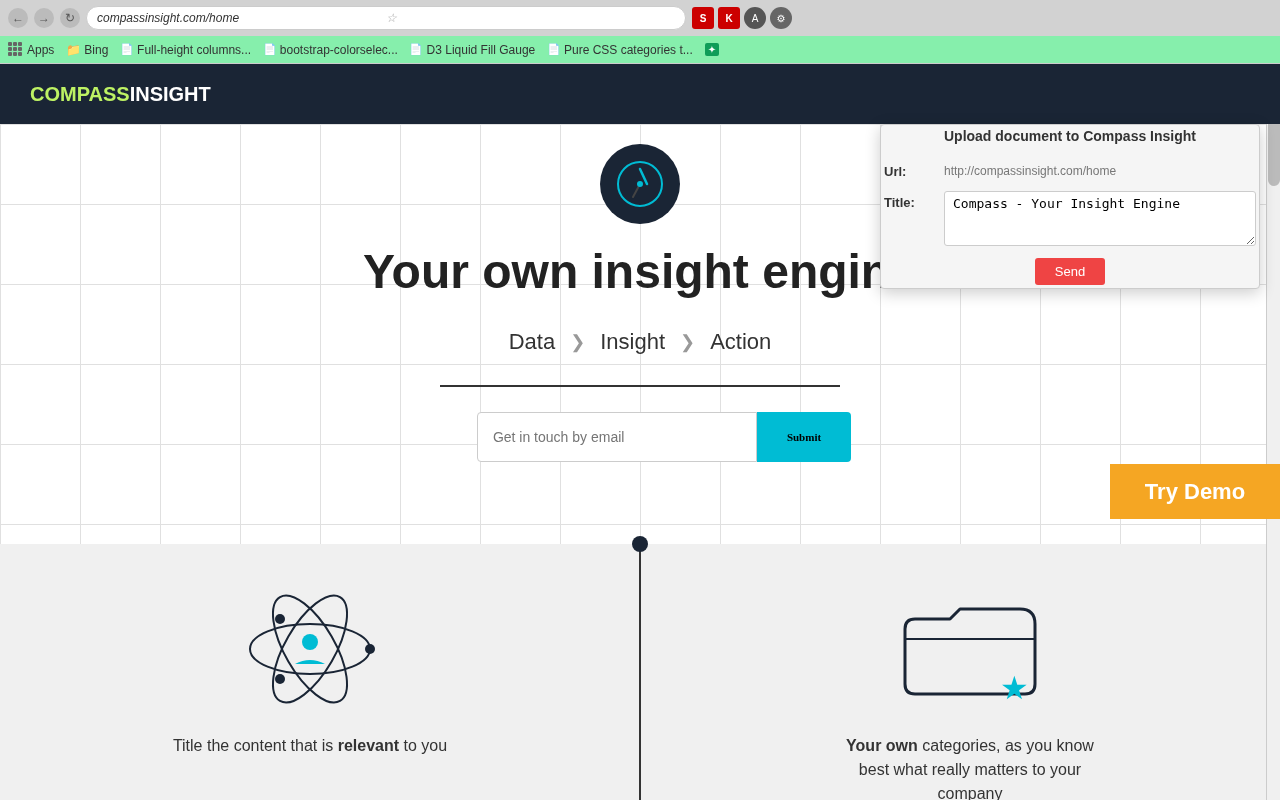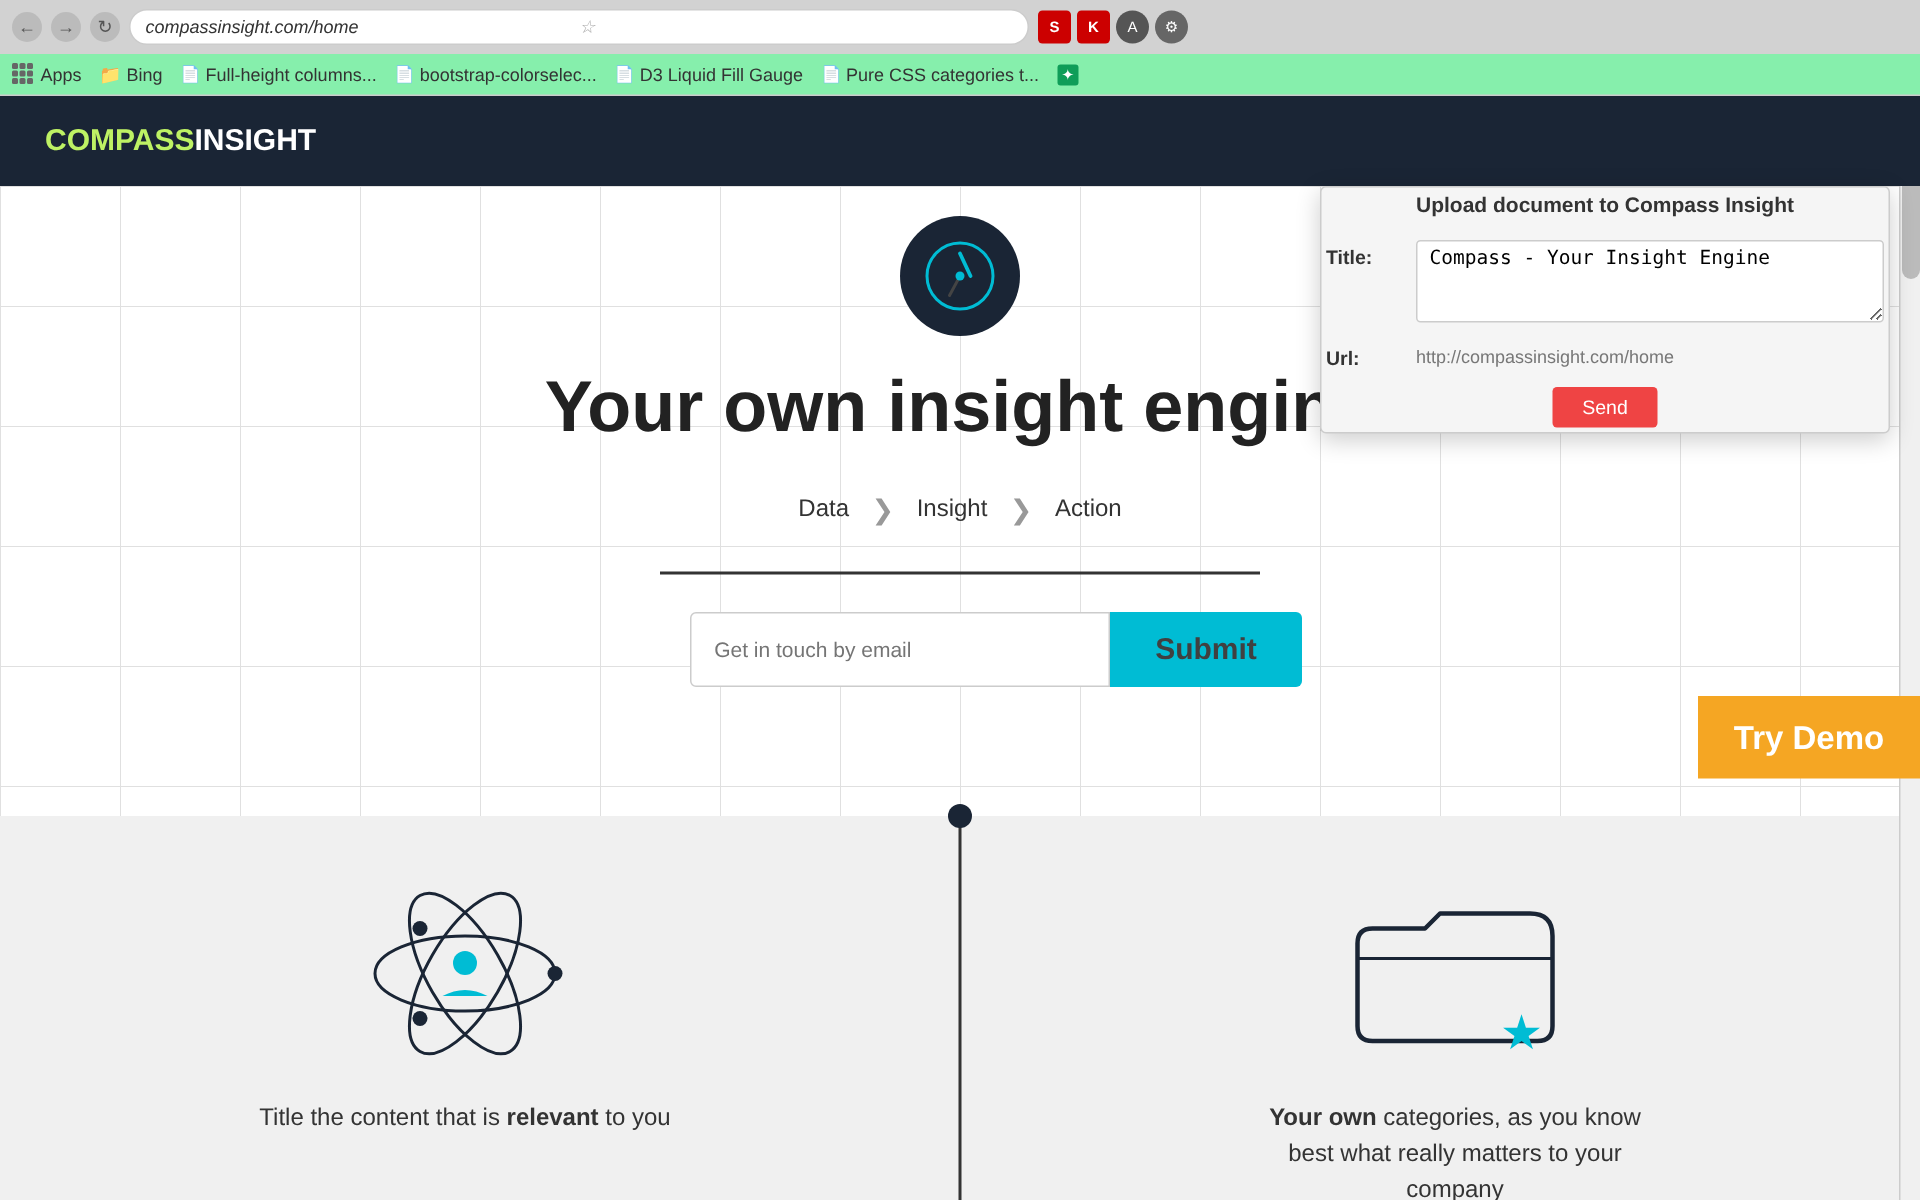--- a/index.html
+++ b/index.html
@@ -133,21 +133,21 @@
       text-align: center;
     }
 
     .hero-flow {
       display: flex;
       align-items: center;
       gap: 15px;
       margin-bottom: 30px;
     }
     .flow-step {
-      font-size: 16px;
+      font-size: 22px;
       color: #333;
     }
     .flow-arrow {
       font-size: 18px;
       color: #999;
     }
     .flow-divider {
       width: 400px;
       height: 2px;
       background: #333;
@@ -167,26 +167,27 @@
       padding: 0 15px;
       font-size: 14px;
       color: #0f766e;
       outline: none;
       margin-left: 48px;
     }
     .submit-btn {
       height: 50px;
       padding: 0 30px;
       background: #00bcd4;
-      color: #404040;
+      color: #000000;
       border: none;
       border-radius: 0 4px 4px 0;
-      font-size: 20px;
+      font-size: 11px;
       font-weight: bold;
       cursor: pointer;
+      font-family: Liberation Serif, serif;
     }
 
     
     .lower-section {
       background: #f0f0f0;
       height: 320px;
       position: relative;
       display: flex;
       align-items: flex-start;
       justify-content: center;
@@ -241,21 +242,21 @@
     
     .atom-svg { width: 150px; height: 130px; }
     
     .folder-svg { width: 160px; height: 130px; }
 
     
     .try-demo-btn {
       position: absolute;
       right: 0;
       top: 400px; 
-      width: 148px;
+      width: 170px;
       height: 55px;
       background: #f5a623;
       color: #fff;
       font-size: 22px;
       font-weight: bold;
       border: none;
       cursor: pointer;
       display: flex;
       align-items: center;
       justify-content: center;
@@ -482,27 +483,27 @@
         </div>
       </div>
     </section>
   </div>
 
   <button class="try-demo-btn">Try Demo</button>
 
   <div class="popup">
     <div class="popup-title">Upload document to Compass Insight</div>
     <div class="popup-field">
+      <span class="popup-label">Url:</span>
+      <span class="popup-url">http://compassinsight.com/home</span>
+    </div>
+    <div class="popup-field">
       <span class="popup-label">Title:</span>
       <textarea class="popup-input" rows="3" style="">Compass - Your Insight Engine</textarea>
     </div>
-    <div class="popup-field">
-      <span class="popup-label">Url:</span>
-      <span class="popup-url">http://compassinsight.com/home</span>
-    </div>
     <button class="popup-send-btn">Send</button>
   </div>
 
   <div class="scrollbar-track">
     <div class="scrollbar-thumb"></div>
   </div>
 
 </div>
 
 </body></html>

